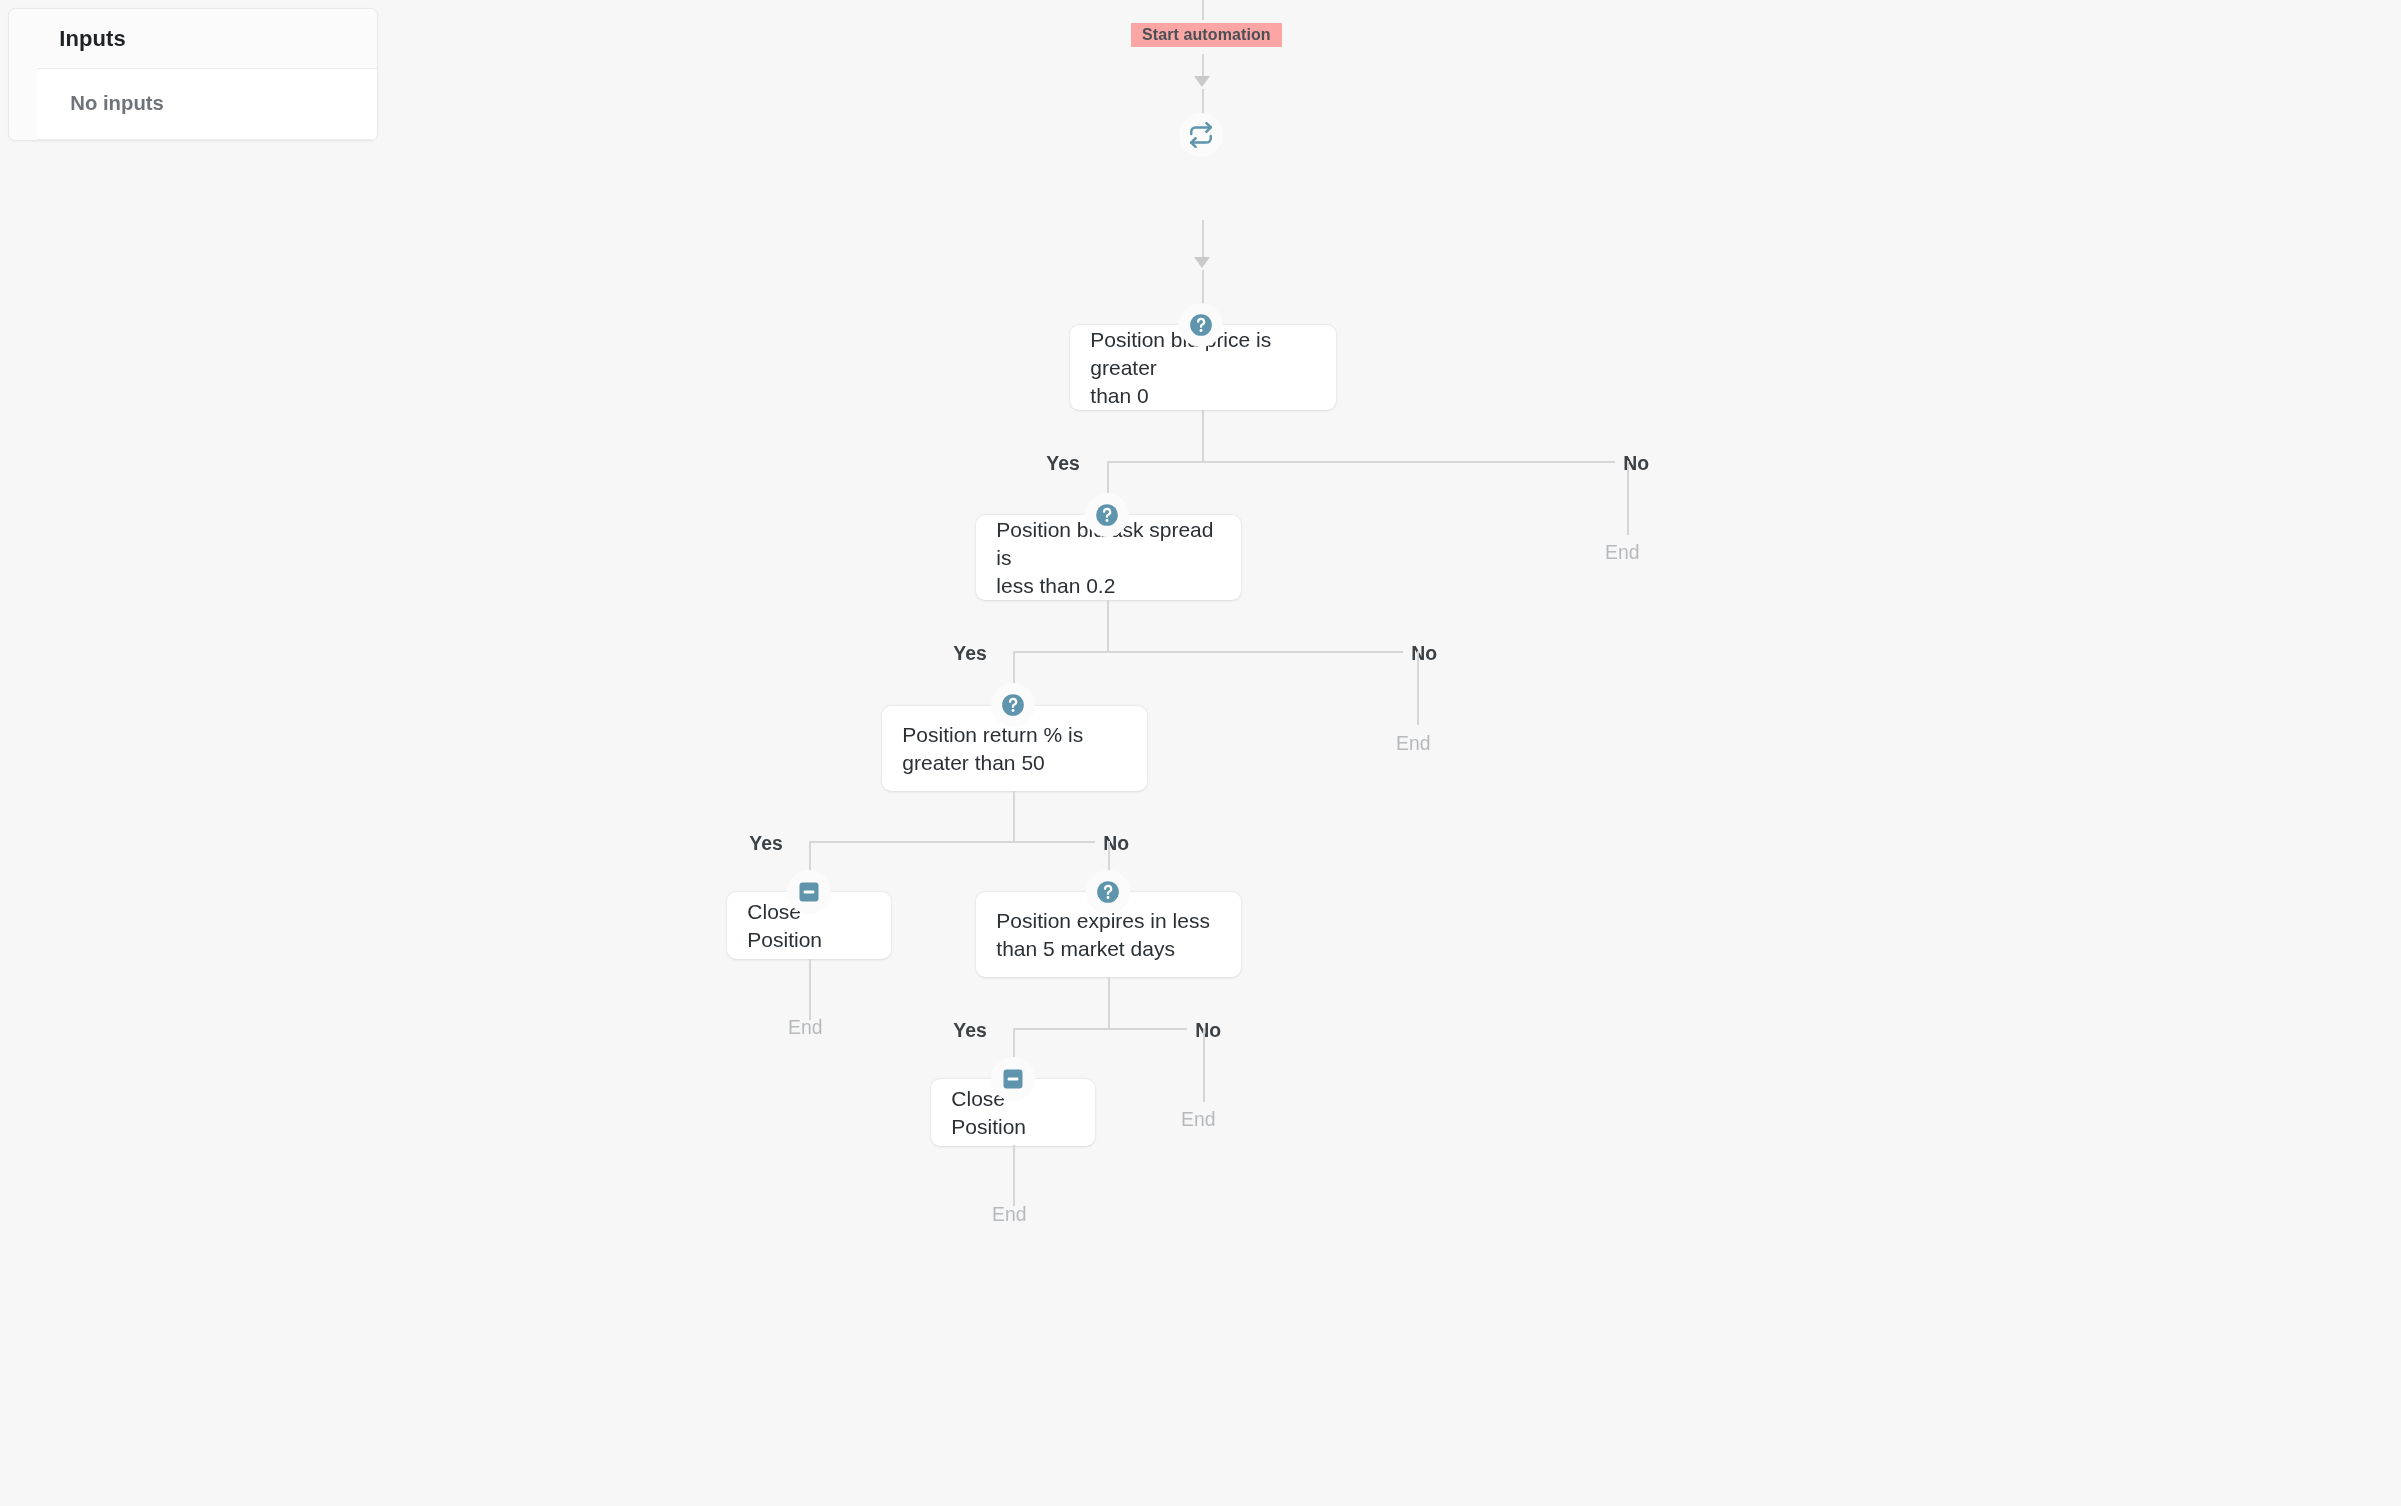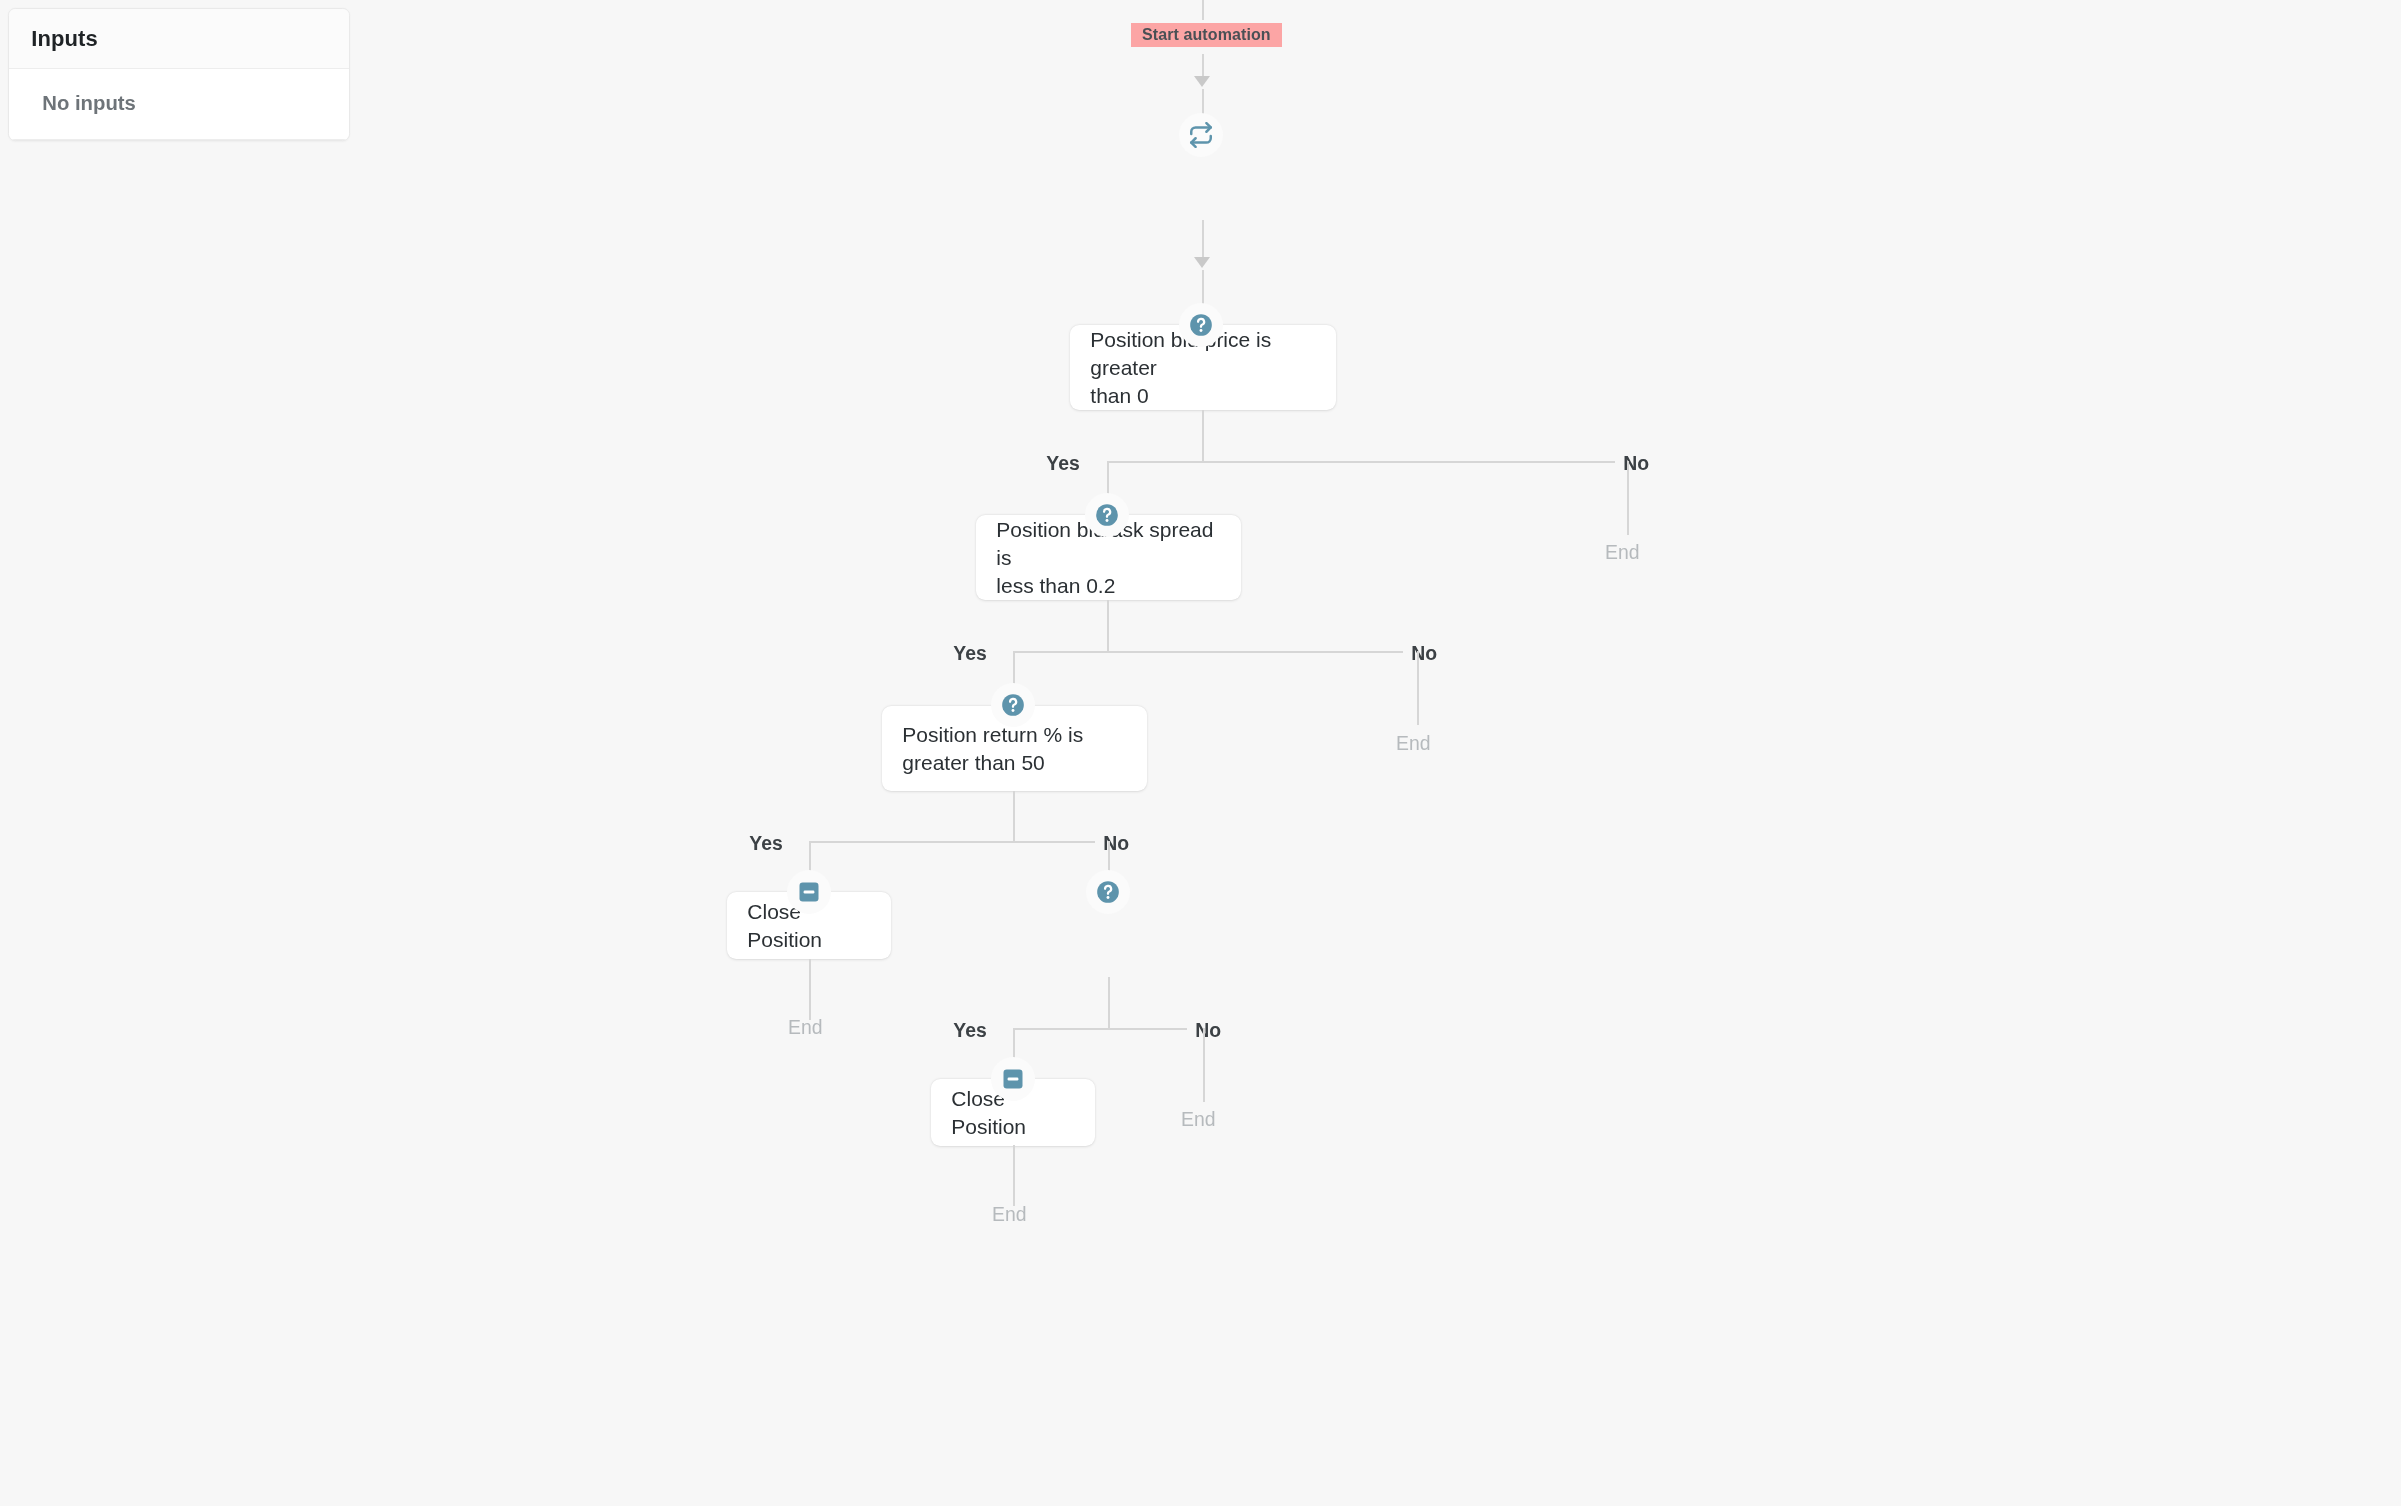--- a/index.html
+++ b/index.html
@@ -20,20 +20,21 @@
   .inputs-panel {
     position: absolute;
     left: 8.3px;
     top: 8.3px;
     width: 340px;
     background: #fbfbfb;
     border: 0.9px solid #e9e9e9;
     border-radius: 7.4px;
     box-shadow: 0 0.9px 1.8px rgba(0,0,0,0.04);
     overflow: hidden;
+    padding-left: 28px;
   }
   .inputs-header {
     padding: 16.6px 22px 15.7px 22px;
     font-size: 22px;
     font-weight: 700;
     color: #1f2326;
     border-bottom: 0.9px solid #ededed;
     background: #fbfbfb;
     letter-spacing: 0.1px;
   }
@@ -244,20 +245,24 @@
   </div>
   <div class="badge" style="left:787px; top:870px;">
     <svg width="24" height="24" viewBox="0 0 24 24">
       <rect x="2.5" y="2.5" width="19" height="19" rx="3.2" fill="#5e94ac"></rect>
       <rect x="6.6" y="10.6" width="10.8" height="2.9" rx="1.2" fill="#ffffff"></rect>
     </svg>
   </div>
   <div class="edge v" style="left:809px; top:959px; height:61px;"></div>
   <div class="end-label" style="left:788px; top:1016px;">End</div>
 
+  <div class="node" style="left:976px; top:892px; width:265px; height:85px;">
+    <div class="node-text">Position expires in less
+than 5 market days</div>
+  </div>
   <div class="badge" style="left:1086px; top:870px;">
     <svg width="26" height="26" viewBox="0 0 24 24">
       <circle cx="12" cy="12" r="10" fill="#5e94ac"></circle>
       <path d="M9.3 9.1a2.8 2.8 0 1 1 3.6 2.7c-.6.2-.9.7-.9 1.3v.6" fill="none" stroke="#ffffff" stroke-width="2.1" stroke-linecap="round"></path>
       <circle cx="12" cy="17.1" r="1.35" fill="#ffffff"></circle>
     </svg>
   </div>
 
   <div class="edge v" style="left:1108px; top:977px; height:51px;"></div>
   <div class="edge h" style="left:1013px; top:1028px; width:175px;"></div>

